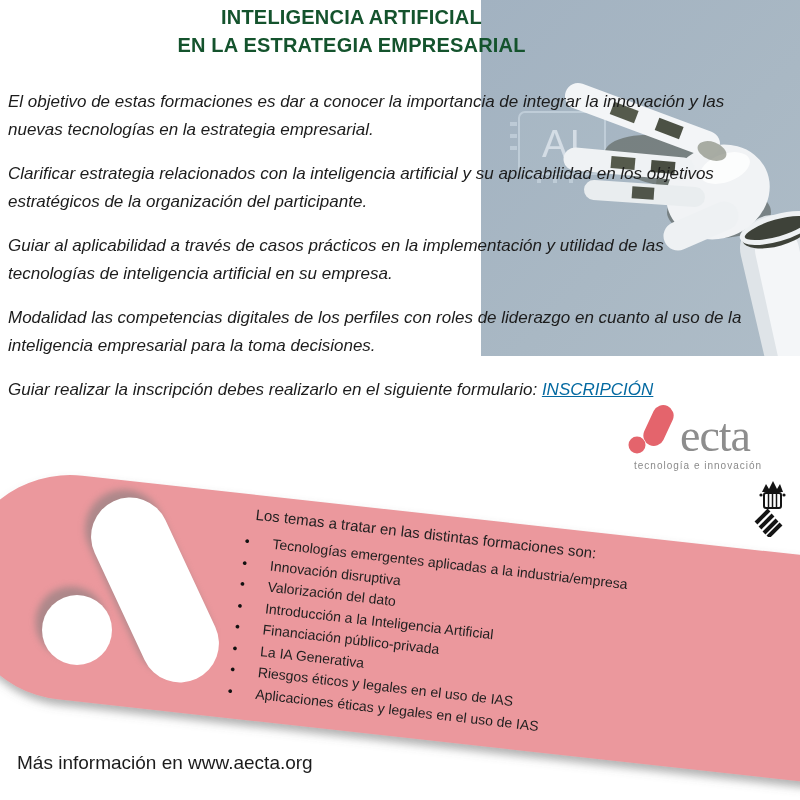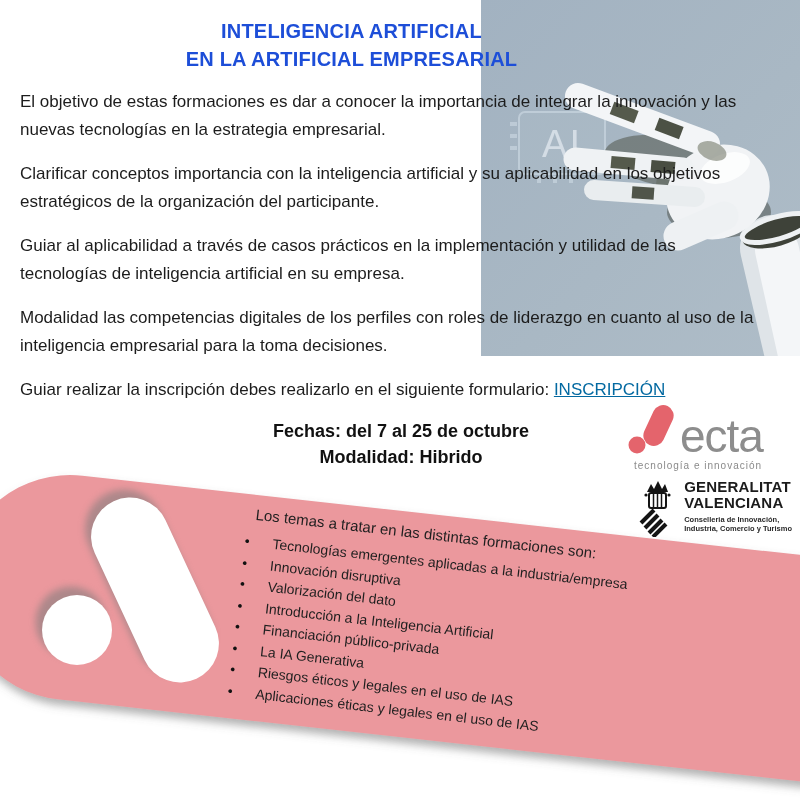--- a/index.html
+++ b/index.html
@@ -4,35 +4,35 @@
 <style>
   html,body{margin:0;padding:0;background:#fff;}
   .page{position:relative;width:800px;height:800px;background:#ffffff;overflow:hidden;
         font-family:"Liberation Sans",sans-serif;color:#1e1e1e;}
 
   
   .hero{position:absolute;left:457px;top:0;width:343px;height:356px;padding-left:24px;}
   .hero svg{display:block;}
 
   
-  .title{position:absolute;top:17px;left:0;width:703px;text-align:center;
-         font-weight:bold;font-size:20px;line-height:28px;color:#1d4ed8;letter-spacing:0.2px;}
+  .title{position:absolute;top:3px;left:0;width:703px;text-align:center;
+         font-weight:bold;font-size:20px;line-height:28px;color:#14532d;letter-spacing:0.2px;}
 
   
   .copy{position:absolute;left:8px;top:88px;width:786px;font-size:17px;line-height:28px;color:#1c1c1c;}
-  .para{margin:0 12px 16px;white-space:pre-line;}
+  .para{margin:0 0 16px;white-space:pre-line;font-style:italic;}
   .inscription{margin-bottom:14px;white-space:normal;}
   .link{color:#0369a1;text-decoration:underline;cursor:pointer;}
   .schedule{margin:8px 0 0;text-align:center;font-weight:bold;font-size:18px;line-height:26px;color:#111;}
   .sched-line{display:block;}
 
   
   .aecta-logo{position:absolute;right:4px;top:404px;width:168px;}
   .aecta-row{display:flex;align-items:flex-end;}
-  .aecta-word{font-size:46px;line-height:40px;color:#8d8d8d;letter-spacing:-1px;}
+  .aecta-word{font-size:46px;line-height:40px;color:#8d8d8d;letter-spacing:-1px;font-family:Liberation Serif, serif;}
   .aecta-tag{font-size:10px;color:#8a8a8a;letter-spacing:1px;margin-top:4px;margin-left:6px;white-space:nowrap;}
 
   
   .gva-logo{position:absolute;right:8px;top:479px;display:flex;gap:7px;align-items:flex-start;}
   .gva-main{font-size:15px;font-weight:600;letter-spacing:0.2px;line-height:16px;color:#1b1b1b;}
   .gva-sub{font-size:7.5px;font-weight:bold;color:#2a2a2a;line-height:9px;}
   .gva-sub.first{margin-top:4px;}
 
   
   .pink-svg{position:absolute;left:0;top:440px;width:800px;height:360px;}
@@ -119,37 +119,33 @@
     </g>
 
     <rect x="110" y="44" width="78" height="196" rx="39" fill="#7a7a7a" opacity="0.55" filter="url(#blur4)" transform="rotate(-25 149 142)"></rect>
     <rect x="116" y="52" width="78" height="196" rx="39" fill="#ffffff" transform="rotate(-25 155 150)"></rect>
     <circle cx="71" cy="182" r="35.5" fill="#7a7a7a" opacity="0.55" filter="url(#blur4)"></circle>
     <circle cx="77" cy="190" r="35" fill="#ffffff"></circle>
   </svg>
 
   <header class="title">
     <div>INTELIGENCIA ARTIFICIAL</div>
-    <div>EN LA ARTIFICIAL EMPRESARIAL</div>
+    <div>EN LA ESTRATEGIA EMPRESARIAL</div>
   </header>
 
   <main class="copy">
     <p class="para">El objetivo de estas formaciones es dar a conocer la importancia de integrar la innovación y las
 nuevas tecnologías en la estrategia empresarial.</p>
-    <p class="para">Clarificar conceptos importancia con la inteligencia artificial y su aplicabilidad en los objetivos
+    <p class="para">Clarificar estrategia relacionados con la inteligencia artificial y su aplicabilidad en los objetivos
 estratégicos de la organización del participante.</p>
     <p class="para">Guiar al aplicabilidad a través de casos prácticos en la implementación y utilidad de las
 tecnologías de inteligencia artificial en su empresa.</p>
     <p class="para">Modalidad las competencias digitales de los perfiles con roles de liderazgo en cuanto al uso de la
 inteligencia empresarial para la toma decisiones.</p>
     <p class="para inscription"><span>Guiar realizar la inscripción debes realizarlo en el siguiente formulario: </span><a class="link">INSCRIPCIÓN</a></p>
-    <p class="schedule">
-      <span class="sched-line">Fechas: del 7 al 25 de octubre</span>
-      <span class="sched-line">Modalidad: Hibrido</span>
-    </p>
   </main>
 
   <div class="aecta-logo">
     <div class="aecta-row">
       <svg width="52" height="52" viewBox="0 0 52 52">
         <rect x="20" y="0" width="21" height="43" rx="10.5" fill="#e4646c" transform="rotate(25 30.5 21.5)"></rect>
         <circle cx="9" cy="41" r="8.5" fill="#e4646c"></circle>
       </svg>
       <span class="aecta-word">ecta</span>
     </div>
@@ -163,36 +159,33 @@
       <circle cx="32" cy="16" r="1.6" fill="#141414"></circle>
       <rect x="12" y="14" width="17" height="15" rx="2" fill="none" stroke="#141414" stroke-width="2"></rect>
       <line x1="16.5" y1="15" x2="16.5" y2="28" stroke="#141414" stroke-width="1.5"></line>
       <line x1="20.5" y1="15" x2="20.5" y2="28" stroke="#141414" stroke-width="1.5"></line>
       <line x1="24.5" y1="15" x2="24.5" y2="28" stroke="#141414" stroke-width="1.5"></line>
       <line x1="4" y1="44" x2="17" y2="31" stroke="#141414" stroke-width="4"></line>
       <line x1="8" y1="49" x2="21" y2="36" stroke="#141414" stroke-width="4"></line>
       <line x1="12" y1="54" x2="25" y2="41" stroke="#141414" stroke-width="4"></line>
       <line x1="16" y1="58" x2="29" y2="45" stroke="#141414" stroke-width="4"></line>
     </svg>
-    <div class="gva-text">
-      <div class="gva-main">GENERALITAT</div>
-      <div class="gva-main">VALENCIANA</div>
-      <div class="gva-sub first">Conselleria de Innovación,</div>
-      <div class="gva-sub">Industria, Comercio y Turismo</div>
-    </div>
   </div>
 
   <div class="topics">
     <div class="topics-heading">Los temas a tratar en las distintas formaciones son:</div>
     <ul class="topics-list">
       <li>Tecnologías emergentes aplicadas a la industria/empresa</li>
       <li>Innovación disruptiva</li>
       <li>Valorización del dato</li>
       <li>Introducción a la Inteligencia Artificial</li>
       <li>Financiación público-privada</li>
       <li>La IA Generativa</li>
       <li>Riesgos éticos y legales en el uso de IAS</li>
       <li>Aplicaciones éticas y legales en el uso de IAS</li>
     </ul>
   </div>
 
+  <div class="footer">
+    <span>Más información en www.aecta.org</span>
+  </div>
 
 </div>
 
 </body></html>

